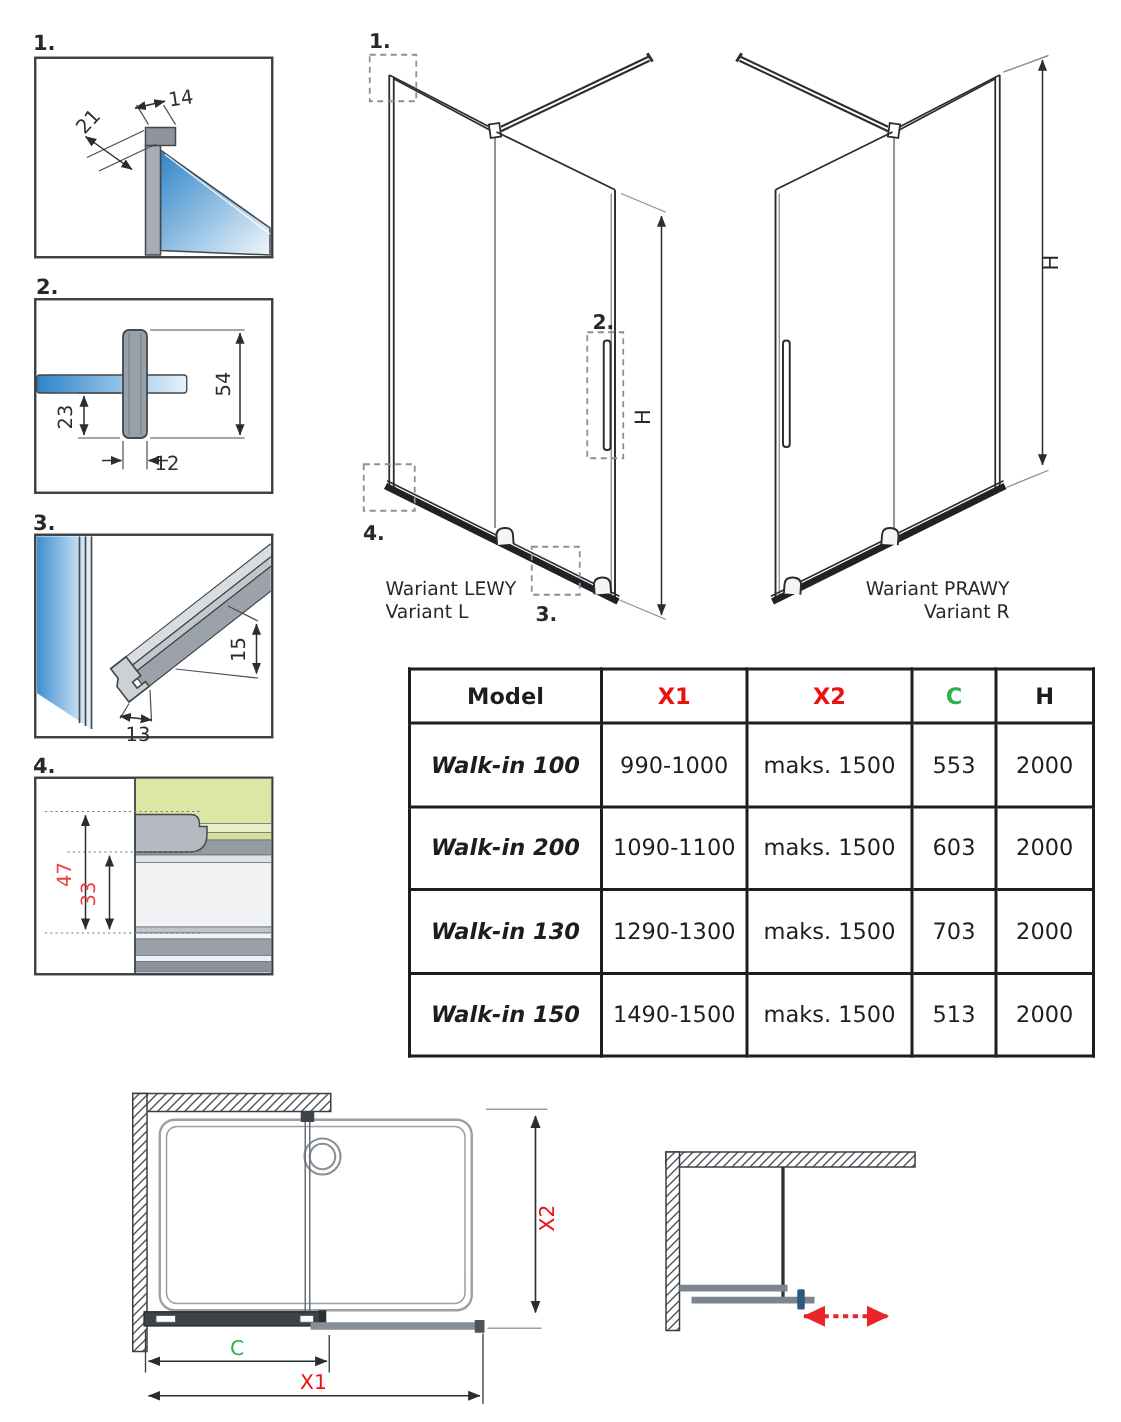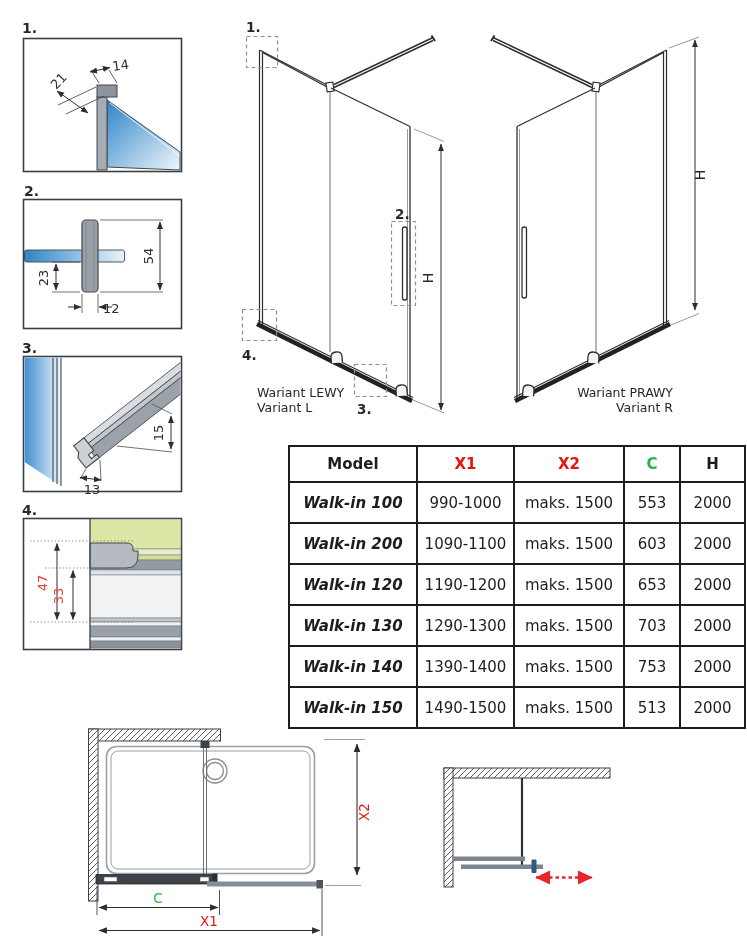--- a/index.html
+++ b/index.html
@@ -1,21 +1,21 @@
 <!DOCTYPE html>
 <html><head>
 <meta charset="utf-8">
 <style>
   html,body{margin:0;padding:0;background:#fff;}
   #canvas{position:relative;width:747px;height:948px;background:#fff;overflow:hidden;
           font-family:"DejaVu Sans","Liberation Sans",sans-serif;color:#26292c;}
   .abs{position:absolute;}
   svg text{font-family:"DejaVu Sans","Liberation Sans",sans-serif;}
   
-  #spec-table{position:absolute;left:288px;top:445px;width:456px;height:260px;}
+  #spec-table{position:absolute;left:272px;top:445px;width:456px;height:260px;}
   #spec-table table{border-collapse:collapse;width:456px;height:260px;table-layout:fixed;
                     font-size:15px;color:#1d1d1d;}
   #spec-table th,#spec-table td{border:2px solid #1d1d1d;text-align:center;vertical-align:middle;
                     padding:0;overflow:hidden;white-space:nowrap;}
   #spec-table thead tr{height:36px;}
   #spec-table tbody tr{height:41px;}
   #spec-table th{font-weight:bold;font-size:15px;}
   .th-x1,.th-x2{color:#e8130c;}
   .th-c{color:#27b34a;}
   td.model{font-weight:bold;font-style:italic;}
@@ -270,38 +270,24 @@
         <td>2000</td>
       </tr>
       <tr>
         <td class="model">Walk-in 200</td>
         <td>1090-1100</td>
         <td>maks. 1500</td>
         <td>603</td>
         <td>2000</td>
       </tr>
       <tr>
-        <td class="model">Walk-in 120</td>
-        <td>1190-1200</td>
-        <td>maks. 1500</td>
-        <td>653</td>
-        <td>2000</td>
-      </tr>
-      <tr>
         <td class="model">Walk-in 130</td>
         <td>1290-1300</td>
         <td>maks. 1500</td>
         <td>703</td>
-        <td>2000</td>
-      </tr>
-      <tr>
-        <td class="model">Walk-in 140</td>
-        <td>1390-1400</td>
-        <td>maks. 1500</td>
-        <td>753</td>
         <td>2000</td>
       </tr>
       <tr>
         <td class="model">Walk-in 150</td>
         <td>1490-1500</td>
         <td>maks. 1500</td>
         <td>513</td>
         <td>2000</td>
       </tr>
     </tbody>

